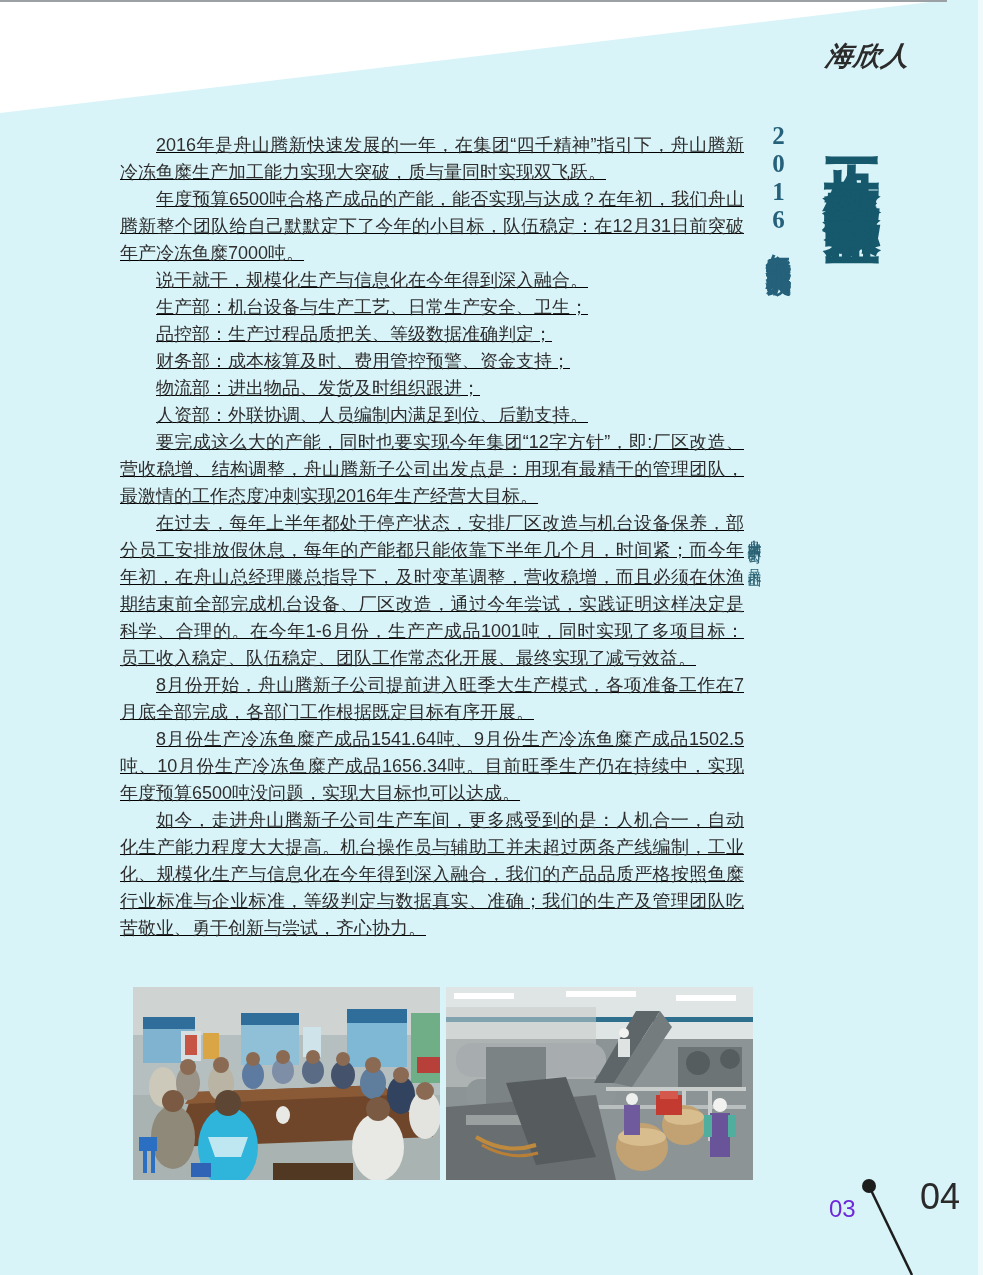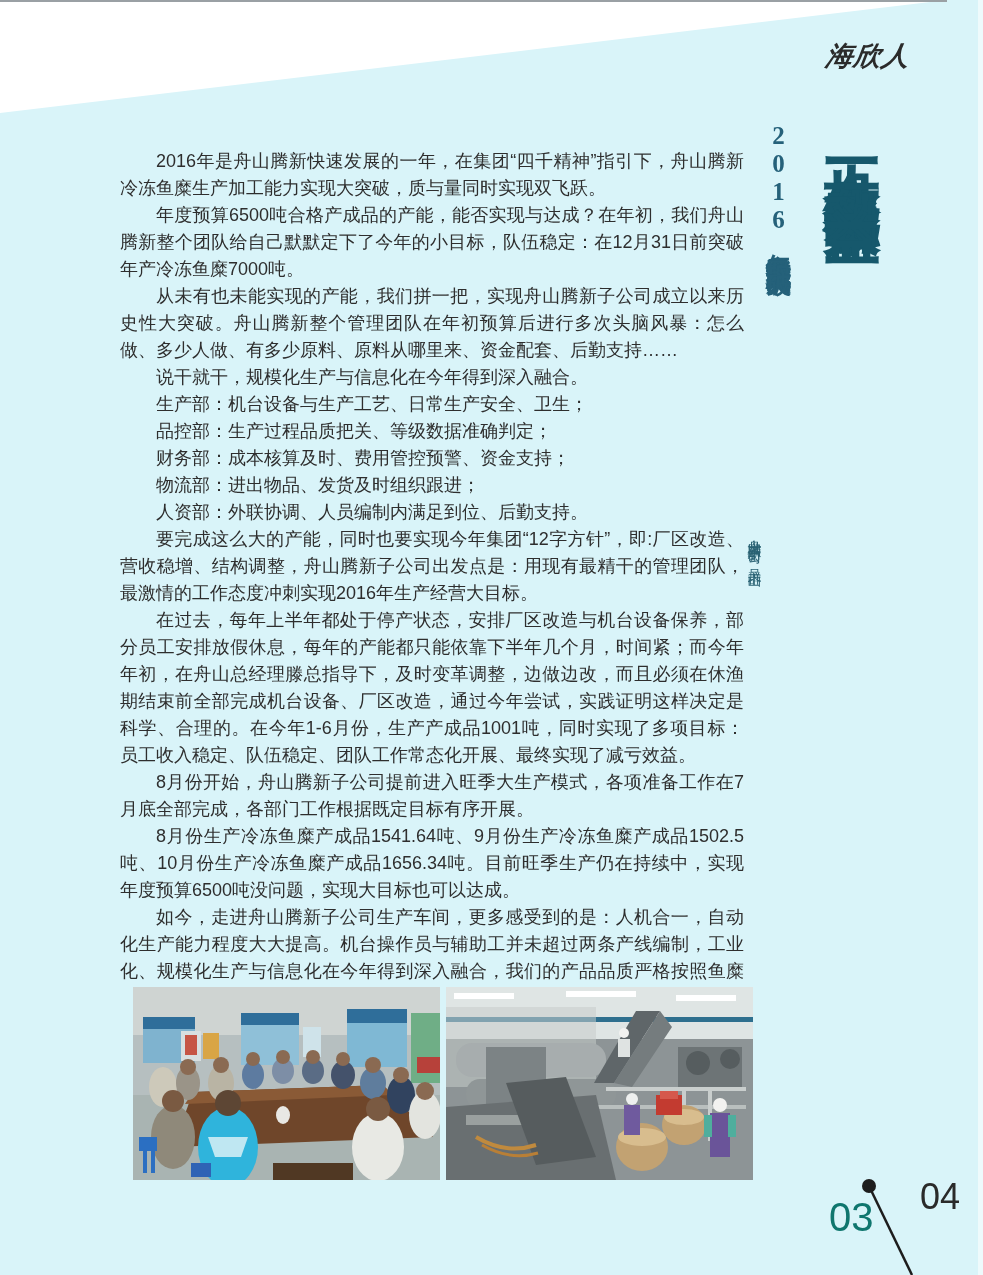--- a/index.html
+++ b/index.html
@@ -39,34 +39,34 @@
     font-family:"Liberation Serif","DejaVu Serif",serif;white-space:nowrap;
   }
   .v-byline{
     position:absolute;left:746px;top:528px;height:180px;
     writing-mode:vertical-rl;text-orientation:upright;
     font-size:14px;font-weight:400;color:#2a6274;letter-spacing:2px;
     white-space:nowrap;
   }
   
   .article{
-    position:absolute;left:120px;top:148px;width:624px;height:838px;overflow:hidden;
+    position:absolute;left:120px;top:132px;width:624px;height:838px;overflow:hidden;text-decoration:underline;
   }
   .article p{
     margin:0;text-indent:2em;text-align:justify;
     font-size:18px;line-height:27px;color:#2e2e2e;
   }
   
   .photo{position:absolute;top:987px;width:307px;height:193px;overflow:hidden;}
   .photo svg{display:block;}
   .photo-left{left:133px;}
   .photo-right{left:446px;}
   
   .folio-03{
-    position:absolute;left:829px;top:1197px;font-size:40px;color:#0f766e;line-height:1;
+    position:absolute;left:829px;top:1197px;font-size:24px;color:#6d28d9;line-height:1;
   }
   .folio-04{
     position:absolute;left:876px;top:1179px;font-size:36px;color:#2a2a2a;line-height:1;margin-left:44px;
   }
   .folio-mark{position:absolute;left:820px;top:1155px;}
 </style>
 </head>
 <body>
 
 <div class="page">
@@ -79,29 +79,28 @@
 
   <div class="v-title">人机合一与两化融合创效益</div>
 
   <div class="v-subtitle">2016年舟山腾新子公司鱼糜产能实现大突破</div>
 
   <div class="v-byline">舟山腾新子公司　吴群山</div>
 
   <div class="article">
       <p>2016年是舟山腾新快速发展的一年，在集团“四千精神”指引下，舟山腾新冷冻鱼糜生产加工能力实现大突破，质与量同时实现双飞跃。</p>
       <p>年度预算6500吨合格产成品的产能，能否实现与达成？在年初，我们舟山腾新整个团队给自己默默定下了今年的小目标，队伍稳定：在12月31日前突破年产冷冻鱼糜7000吨。</p>
-      <p>从未有也未能实现的产能，我们拼一把，实现舟山腾新子公司成立以来历史性大突破。舟山腾新整个管理团队在年初预算后进行多次头脑风暴：怎么做、多少人做、有多少原料、原料从哪里来、资金配套、后勤支持……</p>
       <p>说干就干，规模化生产与信息化在今年得到深入融合。</p>
       <p>生产部：机台设备与生产工艺、日常生产安全、卫生；</p>
       <p>品控部：生产过程品质把关、等级数据准确判定；</p>
       <p>财务部：成本核算及时、费用管控预警、资金支持；</p>
       <p>物流部：进出物品、发货及时组织跟进；</p>
       <p>人资部：外联协调、人员编制内满足到位、后勤支持。</p>
       <p>要完成这么大的产能，同时也要实现今年集团“12字方针”，即:厂区改造、营收稳增、结构调整，舟山腾新子公司出发点是：用现有最精干的管理团队，最激情的工作态度冲刺实现2016年生产经营大目标。</p>
-      <p>在过去，每年上半年都处于停产状态，安排厂区改造与机台设备保养，部分员工安排放假休息，每年的产能都只能依靠下半年几个月，时间紧；而今年年初，在舟山总经理滕总指导下，及时变革调整，边做边改，而且必须在休渔期结束前全部完成机台设备、厂区改造，通过今年尝试，实践证明这样决定是科学、合理的。在今年1-6月份，生产产成品1001吨，同时实现了多项目标：员工收入稳定、队伍稳定、团队工作常态化开展、最终实现了减亏效益。</p>
+      <p>在过去，每年上半年都处于停产状态，安排厂区改造与机台设备保养，部分员工安排放假休息，每年的产能都只能依靠下半年几个月，时间紧；而今年年初，在舟山总经理滕总指导下，及时变革调整，营收稳增，而且必须在休渔期结束前全部完成机台设备、厂区改造，通过今年尝试，实践证明这样决定是科学、合理的。在今年1-6月份，生产产成品1001吨，同时实现了多项目标：员工收入稳定、队伍稳定、团队工作常态化开展、最终实现了减亏效益。</p>
       <p>8月份开始，舟山腾新子公司提前进入旺季大生产模式，各项准备工作在7月底全部完成，各部门工作根据既定目标有序开展。</p>
       <p>8月份生产冷冻鱼糜产成品1541.64吨、9月份生产冷冻鱼糜产成品1502.5吨、10月份生产冷冻鱼糜产成品1656.34吨。目前旺季生产仍在持续中，实现年度预算6500吨没问题，实现大目标也可以达成。</p>
       <p>如今，走进舟山腾新子公司生产车间，更多感受到的是：人机合一，自动化生产能力程度大大提高。机台操作员与辅助工并未超过两条产线编制，工业化、规模化生产与信息化在今年得到深入融合，我们的产品品质严格按照鱼糜行业标准与企业标准，等级判定与数据真实、准确；我们的生产及管理团队吃苦敬业、勇于创新与尝试，齐心协力。</p>
     </div>
 
   <div class="photo photo-left">
     <svg width="307" height="193" viewBox="0 0 307 193">
       <rect x="0" y="0" width="307" height="193" fill="#a9b4b2"></rect>
       <rect x="0" y="0" width="307" height="48" fill="#cfd4d2"></rect>
       <rect x="0" y="48" width="307" height="60" fill="#b6bfc0"></rect>

